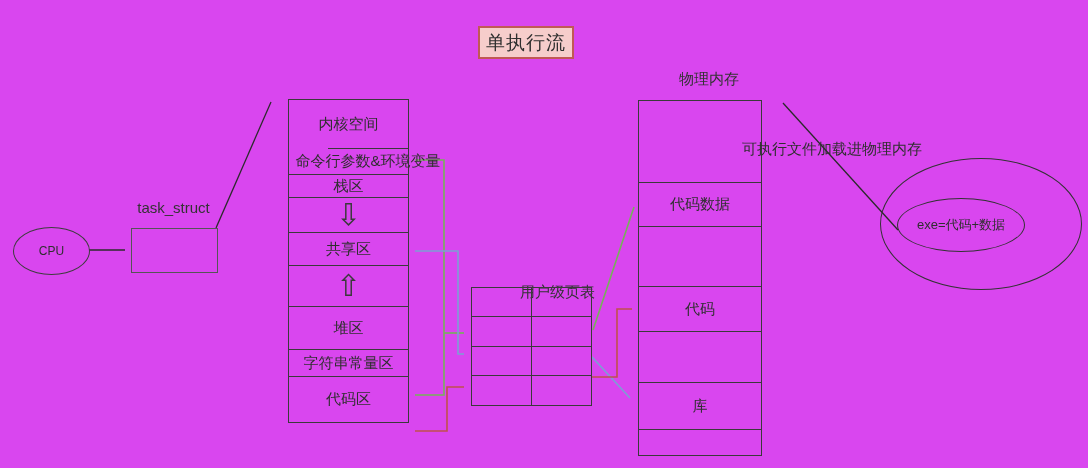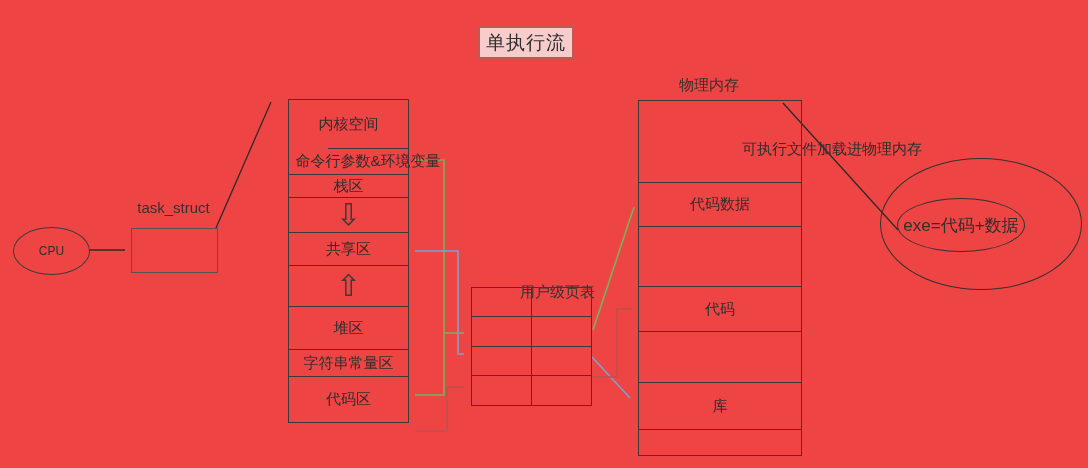--- a/index.html
+++ b/index.html
@@ -1,17 +1,17 @@
 <!DOCTYPE html>
 <html><head>
 <meta charset="utf-8">
 <style>
   html,body{margin:0;padding:0;background:#ffffff;}
   body{font-family:"Liberation Sans","DejaVu Sans",sans-serif;color:#2f2f2f;}
-  #canvas{position:relative;width:1088px;height:468px;background:#ef4444;overflow:hidden;text-decoration:underline;}
+  #canvas{position:relative;width:1088px;height:468px;background:#d946ef;overflow:hidden;text-decoration:underline;}
   .abs{position:absolute;}
   .lbl{font-size:15px;color:#333;text-align:center;white-space:nowrap;}
   
   #title-badge{left:478px;top:26px;width:92px;height:29px;display:flex;align-items:center;justify-content:center;
     font-size:19px;letter-spacing:1px;}
   
   #cpu{left:13px;top:227px;width:75px;height:46px;border:1.4px solid #3d3d3d;border-radius:50%;
     display:flex;align-items:center;justify-content:center;font-size:12px;}
   
   #task-box{left:131px;top:228px;width:85px;height:43px;border:1.5px solid #555;}
@@ -27,26 +27,26 @@
   .big-arrow{font-size:30px;line-height:1;color:#3a3a3a;font-family:"DejaVu Sans",sans-serif;}
   .squeeze{font-size:13.5px;margin-left:39px;}
   
   #page-table{left:471px;top:287px;width:121px;height:119px;border:1.6px solid #3a3a3a;box-sizing:border-box;
     display:grid;grid-template-columns:1fr 1fr;grid-template-rows:repeat(4,1fr);}
   #page-table .cell{box-sizing:border-box;border-right:1.2px solid #3a3a3a;border-bottom:1.2px solid #3a3a3a;}
   #page-table .cell:nth-child(2n){border-right:none;}
   #page-table .cell:nth-child(n+7){border-bottom:none;}
   #pt-title{left:497px;top:257px;width:121px;margin-top:26px;}
   
-  #phys-mem{left:638px;top:100px;width:164px;}
-  #pm-title{left:638px;top:76px;width:142px;}
+  #phys-mem{left:638px;top:100px;width:124px;}
+  #pm-title{left:638px;top:70px;width:142px;}
   
   #disk-outer{left:880px;top:158px;width:200px;height:130px;border:1.3px solid #333;border-radius:50%;}
   #disk-inner{left:897px;top:198px;width:126px;height:52px;border:1.3px solid #333;border-radius:50%;
-    display:flex;align-items:center;justify-content:center;font-size:17px;white-space:nowrap;}
+    display:flex;align-items:center;justify-content:center;font-size:13px;white-space:nowrap;}
   #disk-label{left:880px;top:126px;width:200px;}
   #load-note{left:742px;top:140px;font-size:15px;white-space:nowrap;}
   
   #wires{position:absolute;left:0;top:0;width:1088px;height:468px;pointer-events:none;}
   #wires path,#wires line{fill:none;stroke-width:1.6;}
   .wire-black{stroke-width:1.3 !important;}
 </style>
 </head>
 <body>
 

